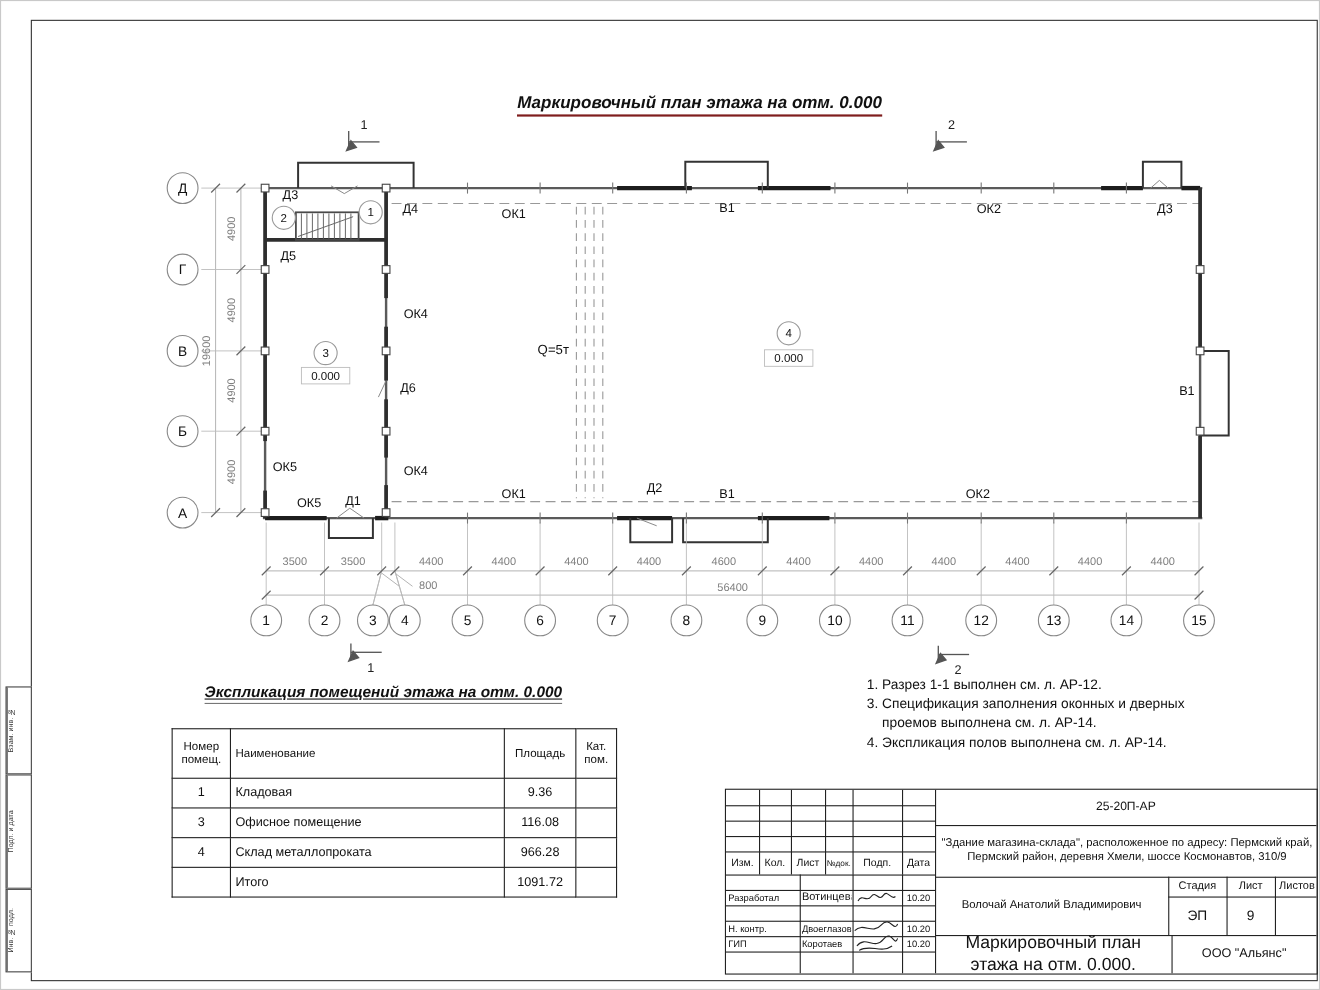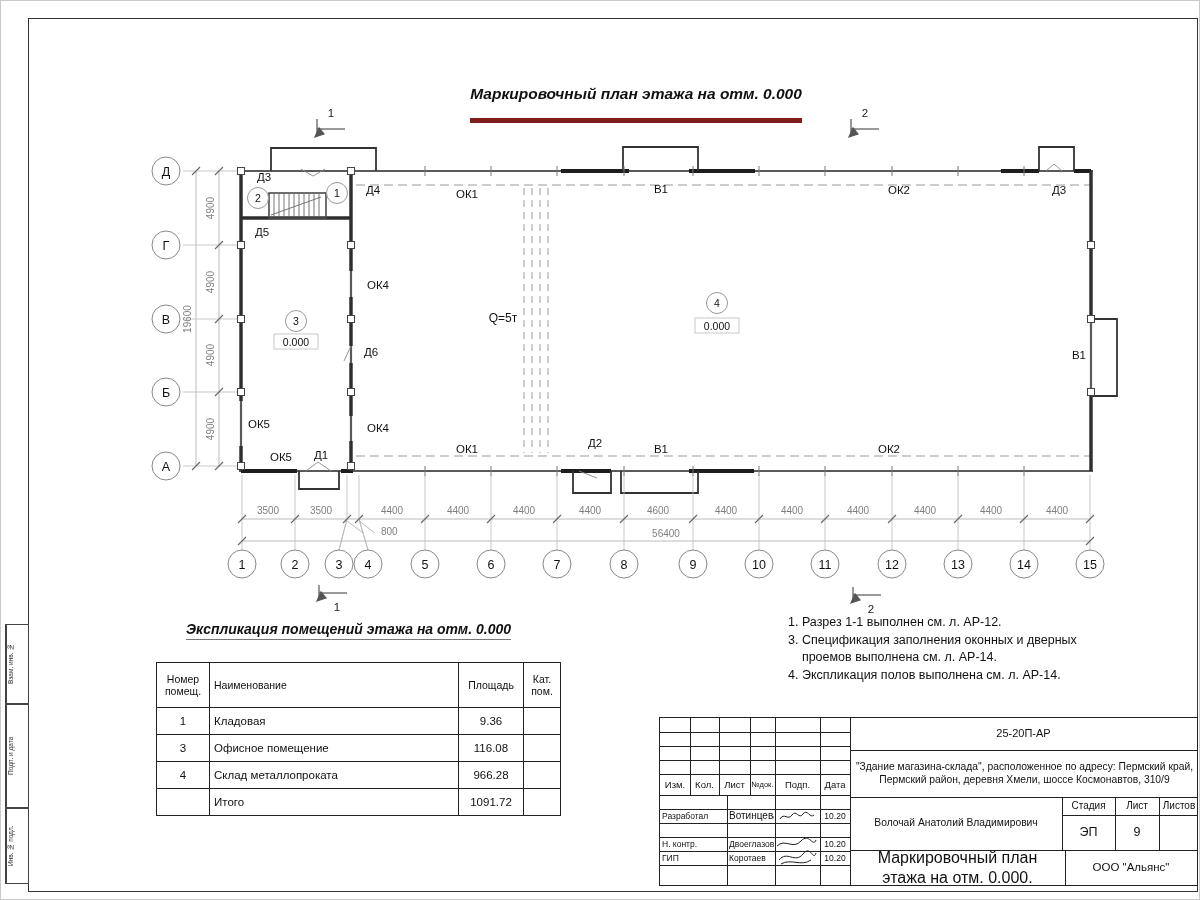--- a/index.html
+++ b/index.html
@@ -2,24 +2,24 @@
 <html><head>
 <meta charset="utf-8">
 <style>
   html,body{margin:0;padding:0;background:#e8e8e8;}
   .page{position:relative;width:1198px;height:898px;background:#fff;border:1px solid #c9c9c9;
         font-family:"Liberation Sans", sans-serif;color:#111;overflow:hidden;}
   .frame{position:absolute;left:27px;top:17px;width:1168px;height:872px;border:1.6px solid #333;}
   #plan-svg{position:absolute;left:0;top:0;}
   .drawing-title{position:absolute;top:84px;left:390px;width:490px;text-align:center;
         font-size:15.5px;font-style:italic;font-weight:bold;}
-  .drawing-title span{border-bottom:5px solid #7f1d1d;padding-bottom:16px;}
+  .drawing-title span{border-bottom:2px solid #7f1d1d;padding-bottom:2px;}
   .legend-title{position:absolute;top:620px;left:150px;width:395px;text-align:center;
         font-size:14px;font-style:italic;font-weight:bold;}
-  .legend-title span{border-bottom:1px solid #777;padding-bottom:2px;}
+  .legend-title span{border-bottom:1px solid #777;padding-bottom:2px;text-decoration:underline;}
   
   .legend{position:absolute;left:155px;top:661px;border-collapse:collapse;table-layout:fixed;}
   .legend th,.legend td{border:1px solid #222;font-weight:normal;padding:0 4px;
         font-size:11.5px;overflow:hidden;}
   .legend th{white-space:pre-line;font-size:10.5px;border-bottom:1.6px solid #222;}
   .legend .c0{width:44px;text-align:center;}
   .legend .c1{width:240px;text-align:left;}
   .legend .c2{width:56px;text-align:center;}
   .legend .c3{width:28px;text-align:center;}
   .legend tr{height:27px;}

